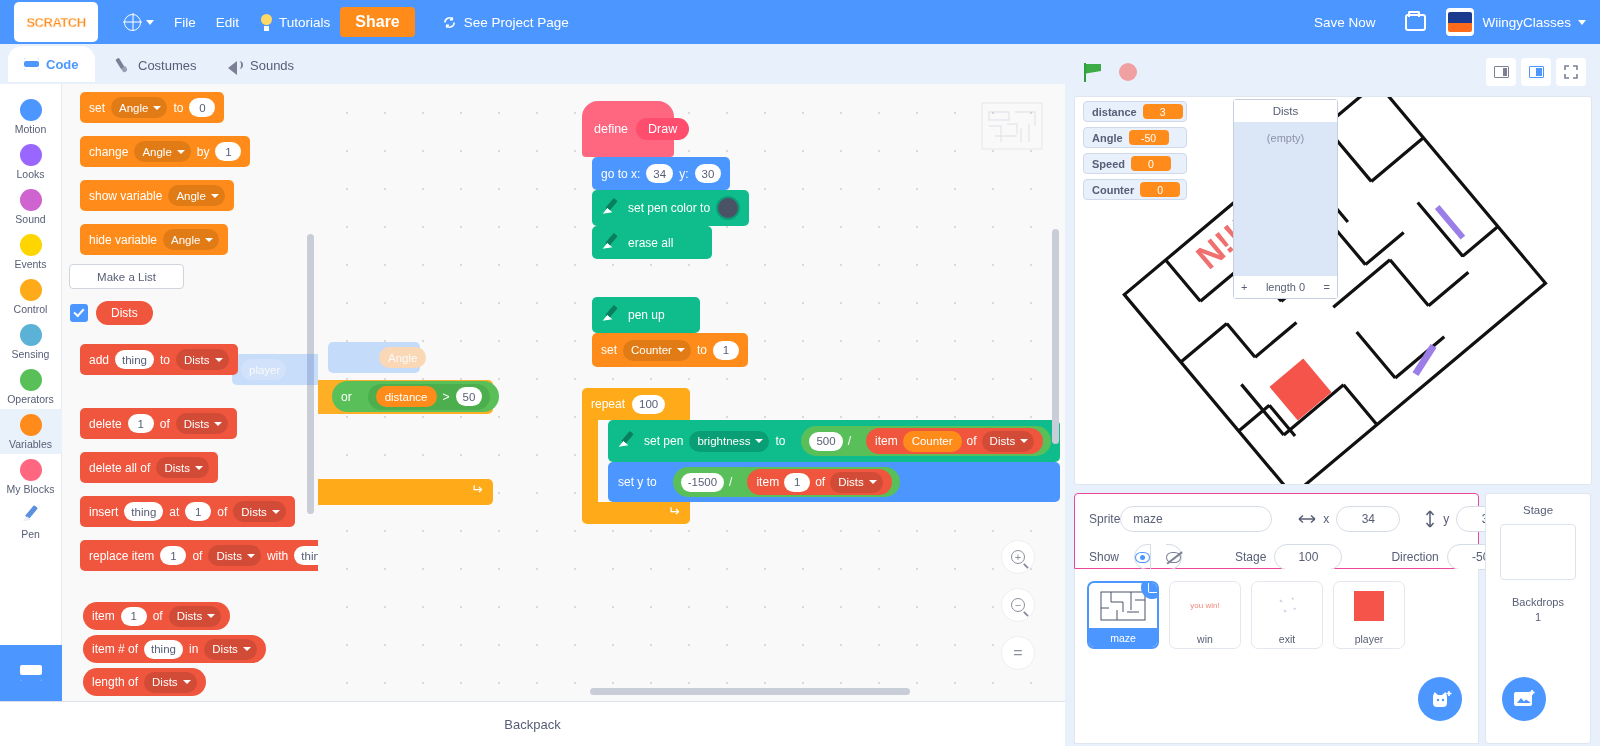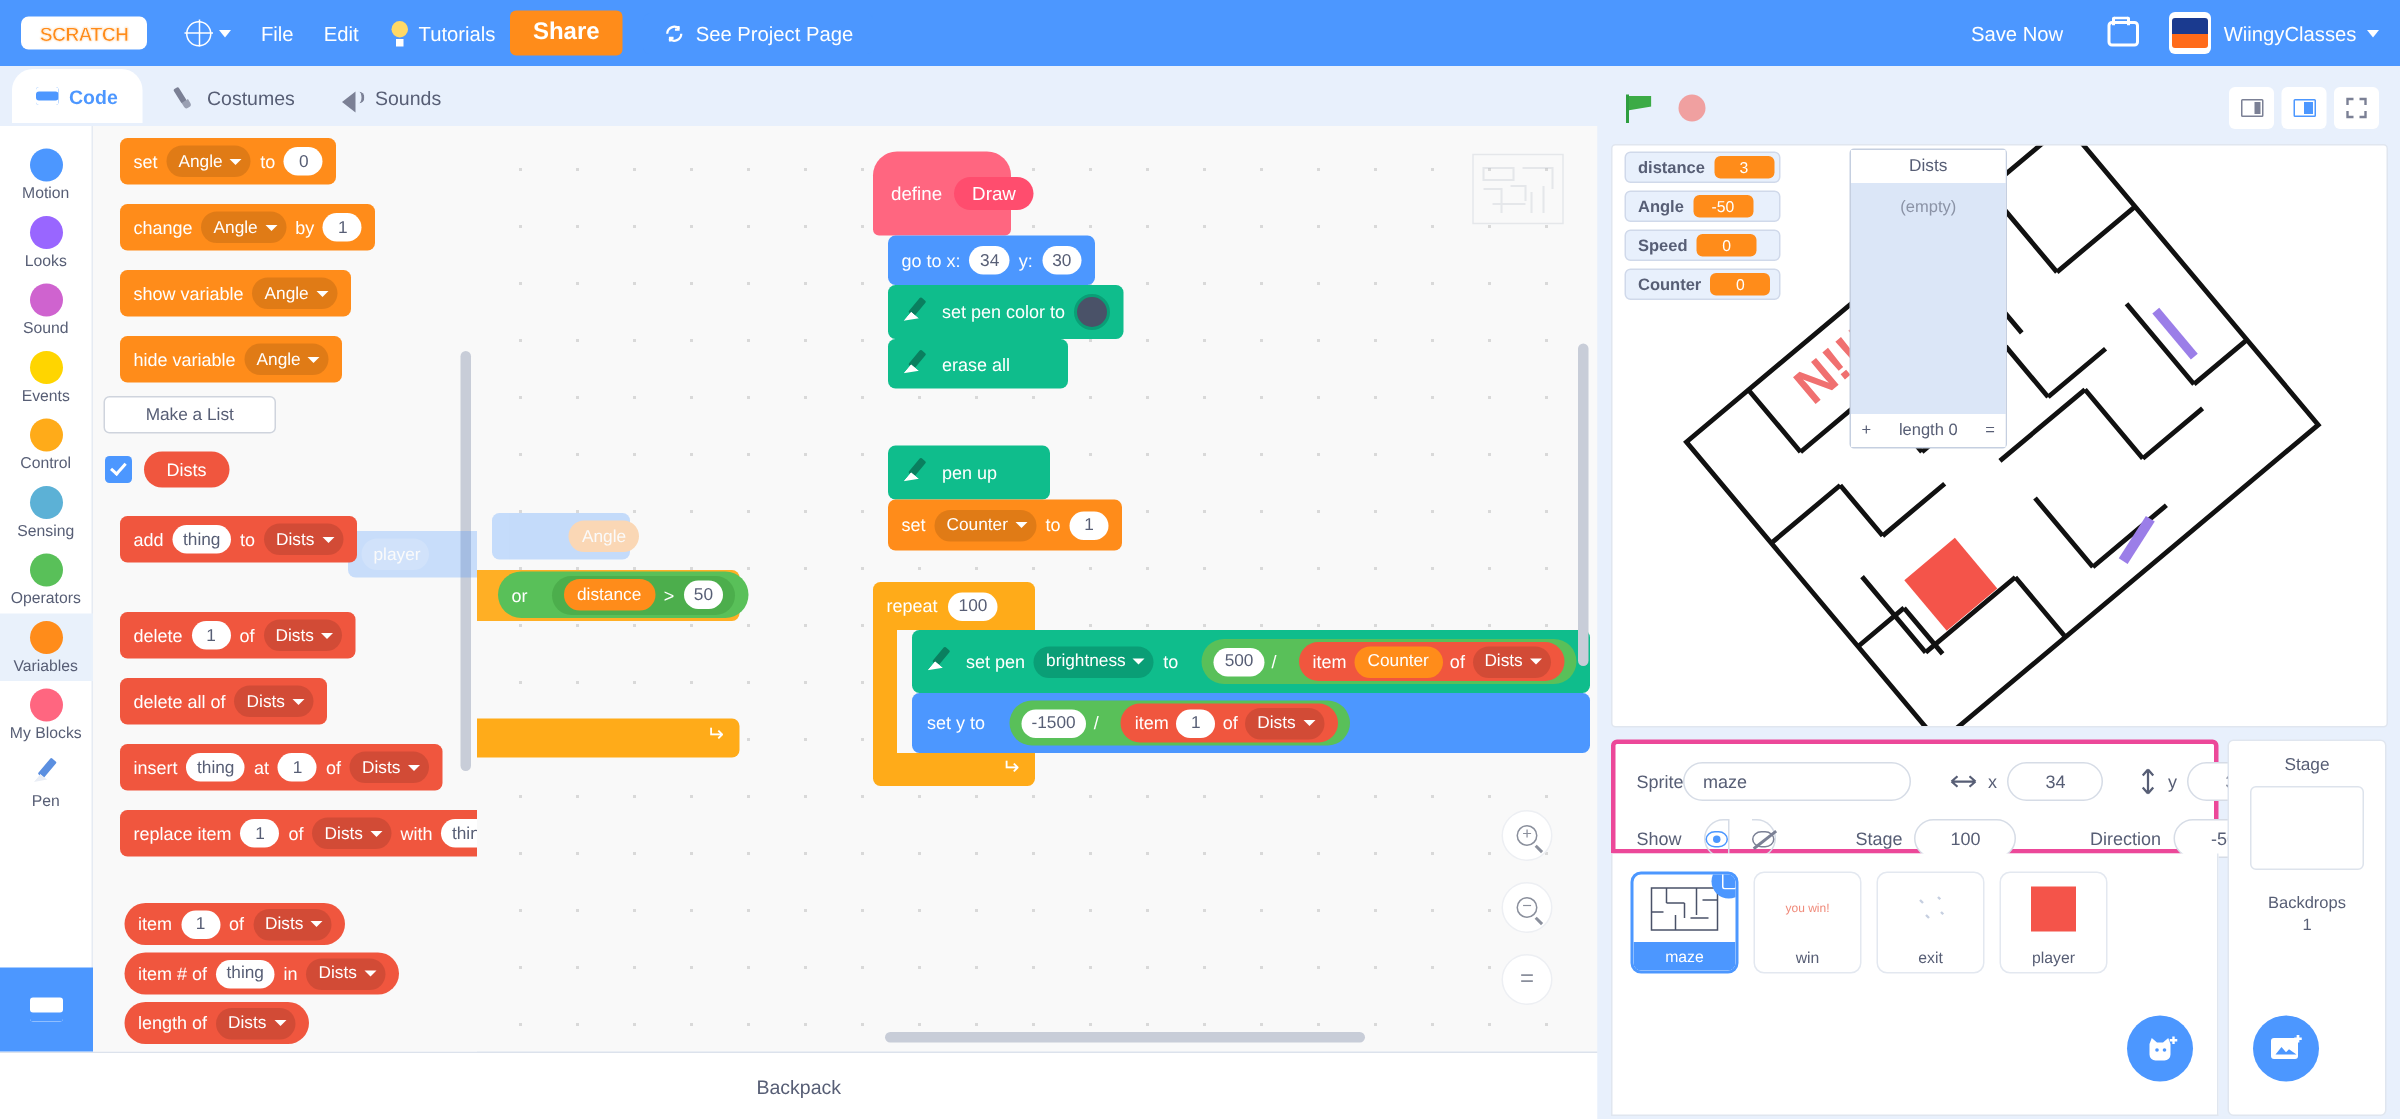--- a/index.html
+++ b/index.html
@@ -11,21 +11,21 @@
   }
   .app { position: relative; width: 1600px; height: 746px; }
 
   
   .menubar {
     position: absolute; left: 0; top: 0; width: 1600px; height: 44px;
     background: #4c97ff; display: flex; align-items: center;
     padding: 0 14px; color: #fff;
   }
   .scratch-logo {
-    width: 84px; height: 22px; border-radius: 5px;
+    width: 84px; height: 40px; border-radius: 5px;
     background: #fff; display: flex; align-items: center; justify-content: center;
     font-size: 13px; font-weight: bold; letter-spacing: -0.5px;
     color: #ff8c1a; -webkit-text-stroke: 0.4px #fff;
     text-shadow: 0 0 1px #ffb366;
     margin-right: 16px;
   }
   .mb-item {
     display: flex; align-items: center; gap: 5px;
     font-size: 13.5px; color: #fff; padding: 5px 10px;
     border-radius: 4px; white-space: nowrap;
@@ -223,21 +223,21 @@
   .listmon {
     position:absolute; left:158px; top:2px; width:105px; height:200px; z-index:5;
     background:#fff; border:1px solid #c5cfe0; border-radius:3px; display:flex; flex-direction:column;
   }
   .listmon-hd { height:22px; display:flex;align-items:center;justify-content:center; font-size:11.5px; color:#575e75; background:#fff; }
   .listmon-body { flex:1; background:#dbe6f7; display:flex; justify-content:center; padding-top:10px; font-size:11px; color:#8b93a6; }
   .listmon-ft { height:22px; background:#fff; display:flex;align-items:center; font-size:11px; color:#575e75; padding:0 7px; justify-content:space-between; }
 
   
   .spinfo { position:absolute; left:9px; top:449px; width:405px; height:76px; background:#fff;
-    border:3px solid #ec4899; border-radius:4px 4px 0 0; padding:12px 14px 0; }
+    border:1px solid #ec4899; border-radius:4px 4px 0 0; padding:12px 14px 0; }
   .sprow { display:flex; align-items:center; font-size:12px; color:#575e75; }
   .sprow + .sprow { margin-top:12px;gap:15px; }
   .sp-field { border:1px solid #d6dce6; border-radius:14px; height:26px; font-size:12px;
     color:#575e75; padding:0 12px; font-family:"Liberation Sans",sans-serif; outline:none; }
   .eyebtn { width:34px;height:26px;border:1px solid #d6dce6; display:flex;align-items:center;justify-content:center;cursor:pointer; }
   .eyebtn.l{border-radius:14px 0 0 14px;} .eyebtn.r{border-radius:0 14px 14px 0;border-left:none;}
   .eye { width:15px;height:11px;border:1.6px solid #4c97ff;border-radius:50%/60%;display:flex;align-items:center;justify-content:center;}
   .eye i{width:5px;height:5px;border-radius:50%;background:#4c97ff;display:block;}
   .eyeoff { width:15px;height:11px;border:1.6px solid #7b8095;border-radius:50%/60%;position:relative;}
   .eyeoff::after{content:'';position:absolute;left:-2px;top:4px;width:19px;height:1.6px;background:#7b8095;transform:rotate(-38deg);}

